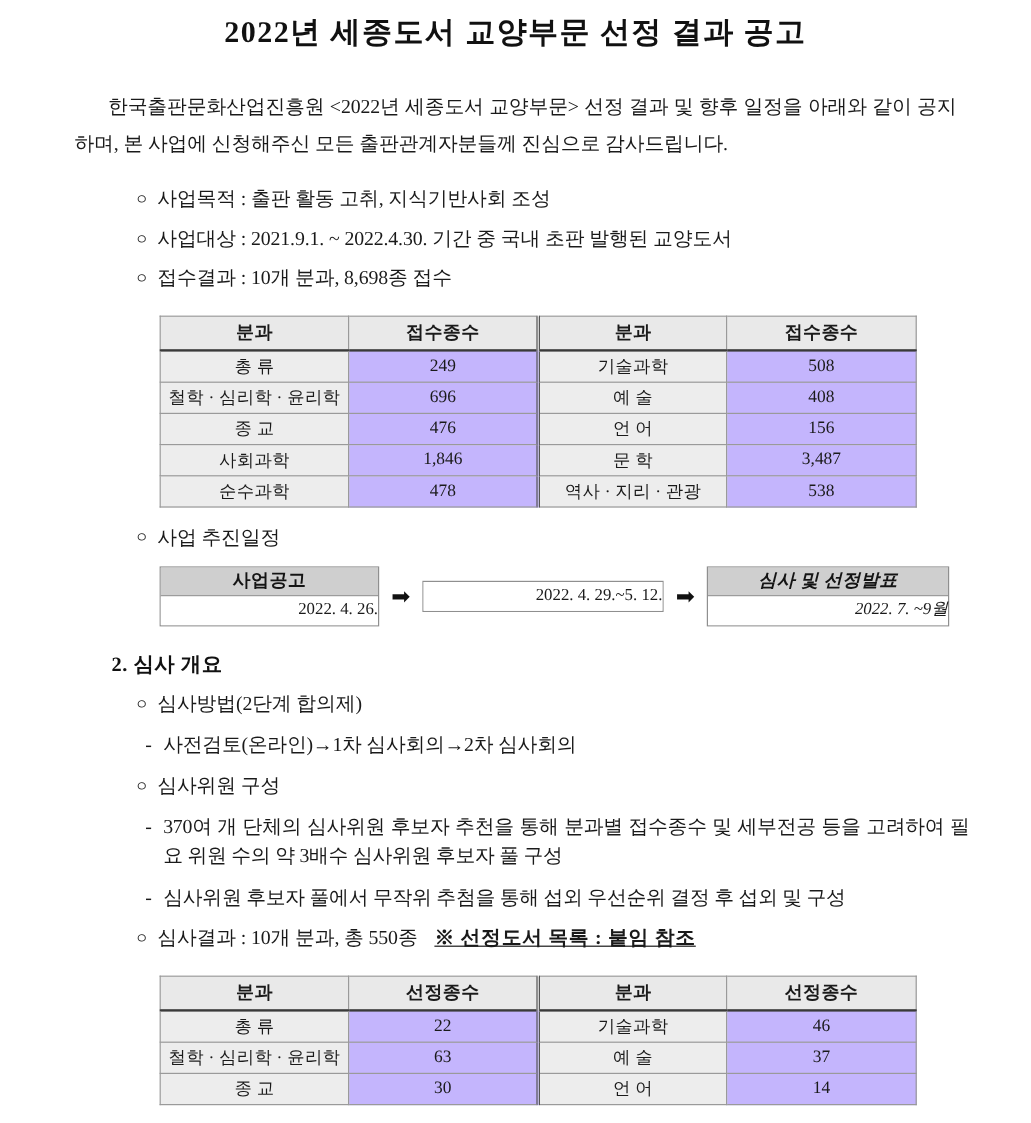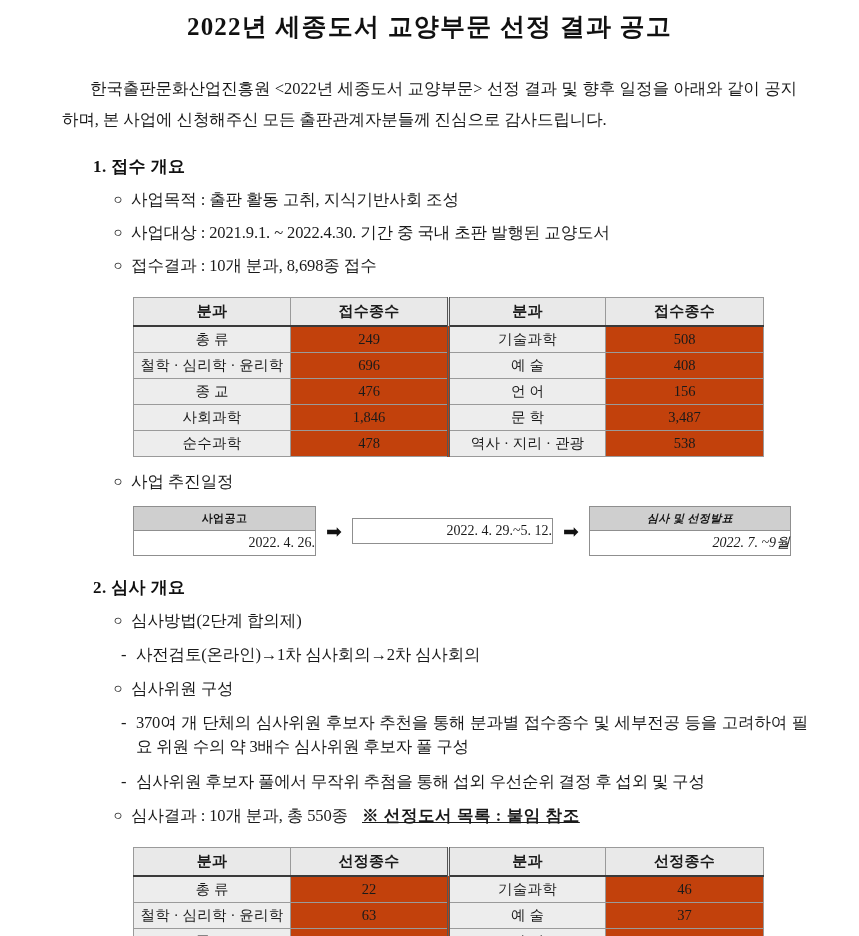--- a/index.html
+++ b/index.html
@@ -126,21 +126,21 @@
     font-size: 15px;
     height: 25px;
     border-bottom: 2px solid #3a3a3a;
     letter-spacing: 0.3px;
   }
   table.stat-table td.label-cell {
     background: #ededed;
     letter-spacing: 0.2px;
   }
   table.stat-table td.value-cell {
-    background: #c2410c;
+    background: #c4b5fd;
   }
   
   table.stat-table th.gap-left,
   table.stat-table td.gap-left {
     border-left: 3px double #555;
   }
   col.c-label { width: 157px; }
   col.c-value { width: 158px; }
 
   
@@ -150,21 +150,21 @@
     align-items: center;
   }
   .flow-box {
     width: 181px;
     border: 1px solid #8f8f8f;
     background: #ffffff;
   }
   .flow-box .fb-head {
     background: #cfcfcf;
     text-align: center;
-    font-size: 11px;
+    font-size: 15px;
     font-weight: bold;
     height: 23px;
     line-height: 23px;
     border-bottom: 1px solid #8f8f8f;
     letter-spacing: 0.4px;
     color: #141414;
   }
   .flow-box .fb-body {
     text-align: right;
     font-size: 14px;
@@ -187,21 +187,20 @@
 </style>
 </head>
 <body>
 
 <h1 class="doc-title">2022년 세종도서 교양부문 선정 결과 공고</h1>
 
 <p class="intro">한국출판문화산업진흥원 &lt;2022년 세종도서 교양부문&gt; 선정 결과 및 향후 일정을 아래와 같이 공지하며, 본 사업에 신청해주신 모든 출판관계자분들께 진심으로 감사드립니다.</p>
 
 <div class="section">
 
-  <div class="section-heading">1. 접수 개요</div>
 
   <div class="bullet-line">
     <span class="bullet-mark">ㅇ</span>
     <span class="bullet-text">사업목적 : 출판 활동 고취, 지식기반사회 조성</span>
   </div>
 
   <div class="bullet-line">
     <span class="bullet-mark">ㅇ</span>
     <span class="bullet-text">사업대상 : 2021.9.1. ~ 2022.4.30. 기간 중 국내 초판 발행된 교양도서</span>
   </div>

